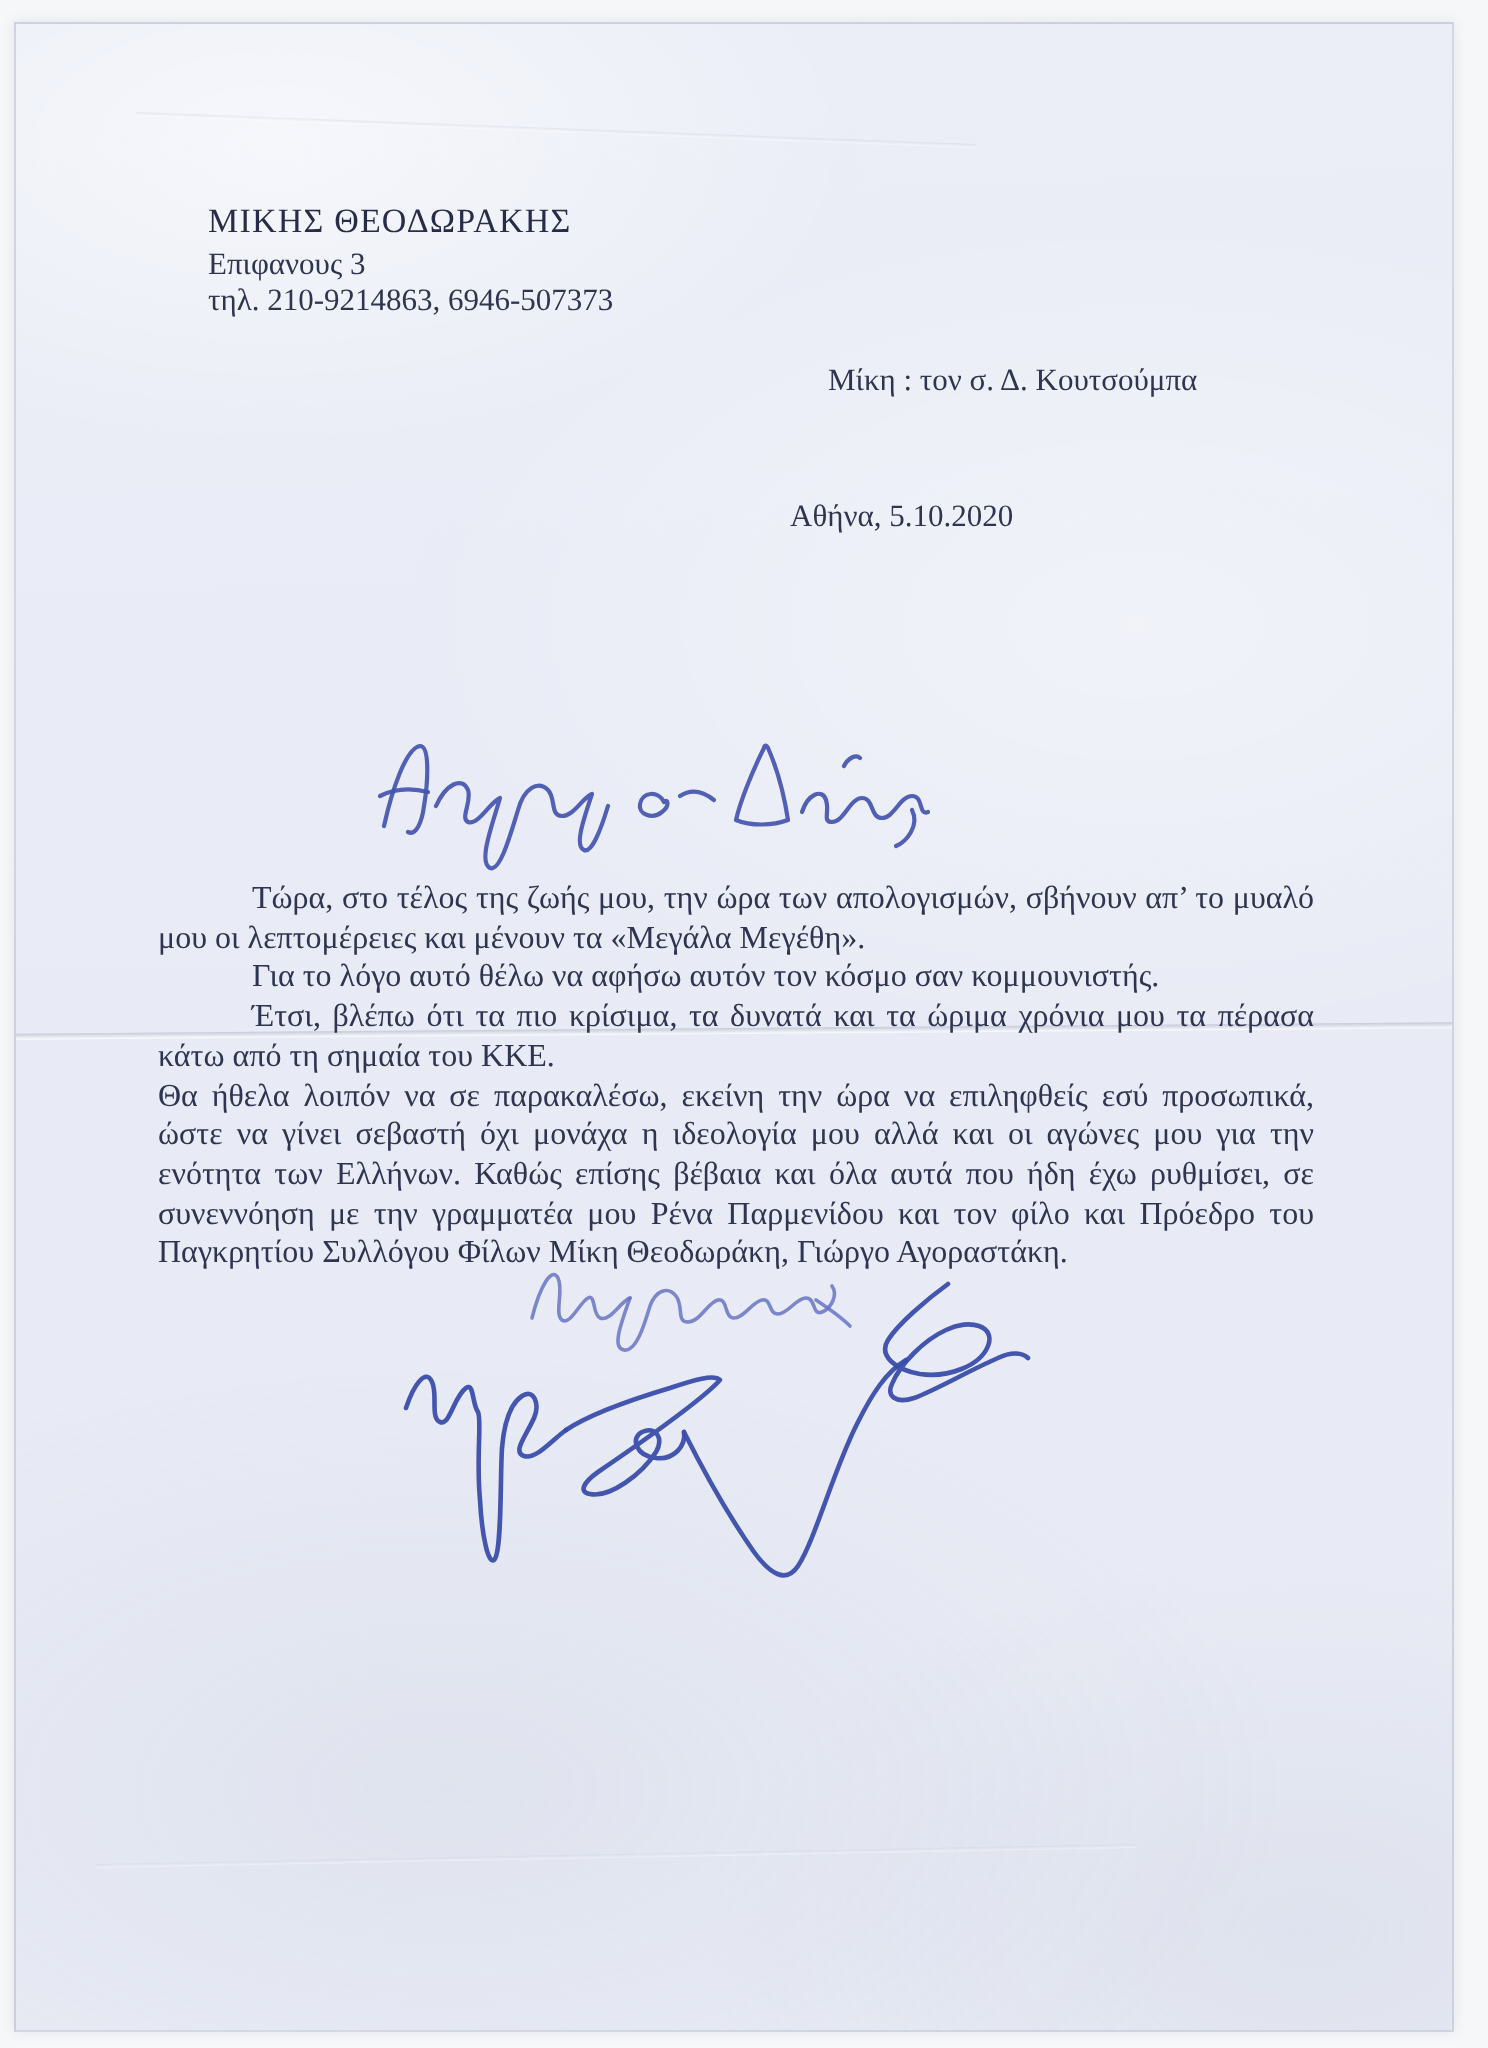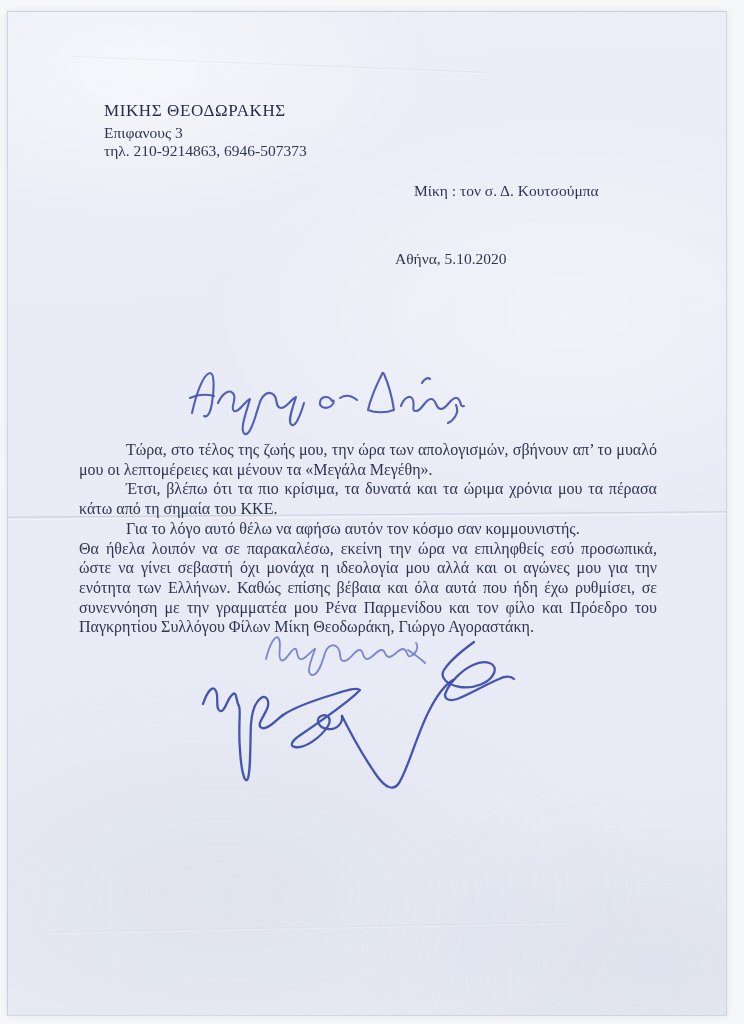--- a/index.html
+++ b/index.html
@@ -77,22 +77,22 @@
       <path d="M148,42 C145,36 137,37 136,43 C135,48 142,51 147,47 C151,44 150,40 148,42"></path>
       <path d="M156,39 C162,35 168,37 173,41"></path>
       <path d="M198,15 C192,27 186,42 184,51 C191,54 202,54 210,51 C208,38 204,24 200,15 C199,13 198,14 198,15"></path>
       <path d="M217,47 C220,38 227,35 229,41 C231,47 227,52 232,52 C238,52 241,40 247,40 C253,40 251,50 257,50 C263,50 266,39 272,39 C278,39 275,49 280,47"></path>
       <path d="M272,46 C276,54 269,62 264,64"></path>
       <path d="M238,24 C240,20 244,18 246,20"></path>
     </svg>
 
     <main class="txt body-text">
       <p class="indent">Τώρα, στο τέλος της ζωής μου, την ώρα των απολογισμών, σβήνουν απ’ το μυαλό μου οι λεπτομέρειες και μένουν τα «Μεγάλα Μεγέθη».</p>
+      <p class="indent">Για το λόγο αυτό θέλω να αφήσω αυτόν τον κόσμο σαν κομμουνιστής.</p>
       <p class="indent">Έτσι, βλέπω ότι τα πιο κρίσιμα, τα δυνατά και τα ώριμα χρόνια μου τα πέρασα κάτω από τη σημαία του ΚΚΕ.</p>
-      <p class="indent">Για το λόγο αυτό θέλω να αφήσω αυτόν τον κόσμο σαν κομμουνιστής.</p>
       <p>Θα ήθελα λοιπόν να σε παρακαλέσω, εκείνη την ώρα να επιληφθείς εσύ προσωπικά, ώστε να γίνει σεβαστή όχι μονάχα η ιδεολογία μου αλλά και οι αγώνες μου για την ενότητα των Ελλήνων. Καθώς επίσης βέβαια και όλα αυτά που ήδη έχω ρυθμίσει, σε συνεννόηση με την γραμματέα μου Ρένα Παρμενίδου και τον φίλο και Πρόεδρο του Παγκρητίου Συλλόγου Φίλων Μίκη Θεοδωράκη, Γιώργο Αγοραστάκη.</p>
     </main>
 
     <svg class="hw closing" width="172" height="58" viewBox="0 0 172 58" role="img" aria-label="Σε αγκαλιάζω">
       <path d="M8,40 C12,24 18,14 21,20 C24,26 19,38 23,41 C27,44 32,32 36,30 C40,28 38,38 42,40 C47,42 52,32 57,30"></path>
       <path d="M57,30 C52,44 48,55 54,56 C60,57 64,44 67,34 C70,26 76,24 80,29 C84,34 80,42 86,42 C92,42 96,32 101,31 C106,30 104,40 109,40 C114,40 118,32 123,31 C128,30 126,38 131,38 C136,38 140,30 145,30 C150,30 148,39 153,37 C158,35 161,28 158,24"></path>
       <path d="M150,31 C156,35 162,39 167,44"></path>
     </svg>
 
     <svg class="hw signature" width="332" height="170" viewBox="0 0 332 170" role="img" aria-label="Υπογραφή Μίκη Θεοδωράκη">

